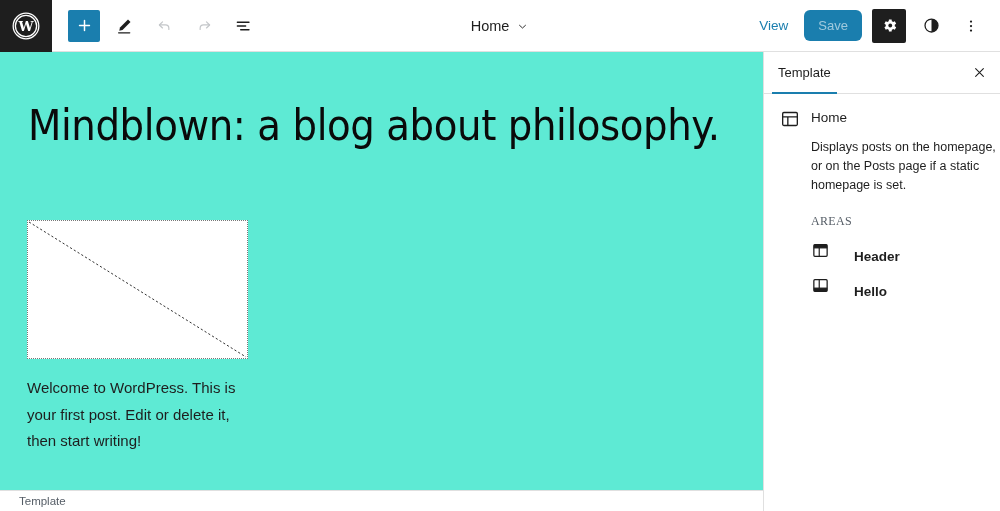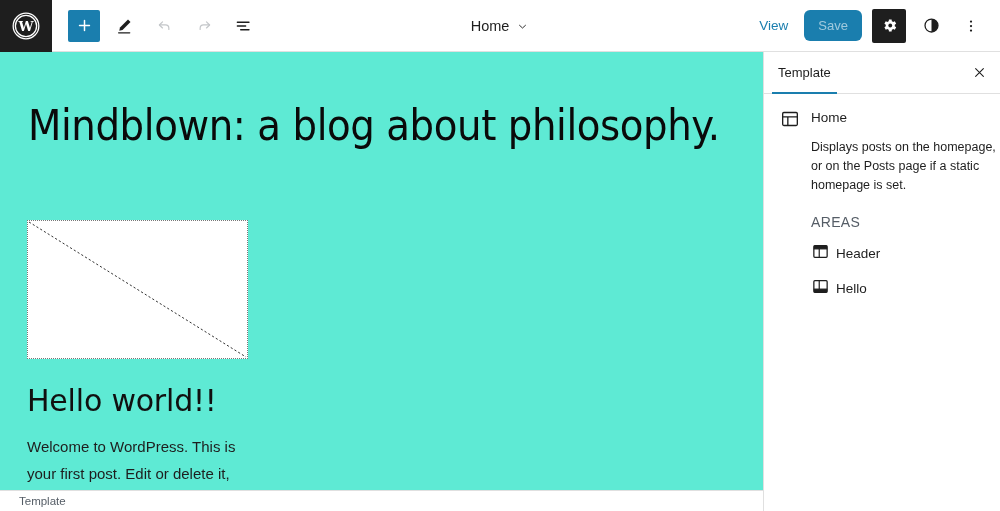--- a/index.html
+++ b/index.html
@@ -142,26 +142,26 @@
   }
   .sb-body { padding:14px 16px 0 16px; }
   .sb-row { display:flex; align-items:flex-start; gap:11px; }
   .sb-icon { flex:0 0 20px; margin-top:1px; }
   .sb-name { font-size:13.5px; color:#1e1e1e; line-height:20px; }
   .sb-desc {
     font-size:12.5px; color:#1e1e1e; line-height:1.52;
     margin-top:5px; margin-left:31px; width:188px;
   }
   .areas-label {
-    font-size:14px; color:#555d66; letter-spacing:.35px;
-    margin-top:19px; margin-left:31px;
+    font-size:12px; color:#555d66; letter-spacing:.35px;
+    margin-top:19px; margin-left:31px;font-family:Liberation Serif, serif;
   }
   .area-item {
-    display:flex; align-items:center; gap:6px;
-    margin-left:31px; margin-top:12px; cursor:pointer;
+    display:flex; align-items:flex-end; gap:24px;
+    margin-left:31px; margin-top:12px; cursor:pointer;font-weight:bold;
   }
   .area-label { font-size:13.5px; color:#1e1e1e; }
 </style>
 </head>
 <body>
 
 <div id="app">
 
   <div class="toolbar">
 
@@ -252,21 +252,20 @@
       <div class="site-title">Mindblown: a blog about philosophy.</div>
 
       <div class="post-block">
 
         <div class="img-placeholder">
           <svg width="219" height="137" viewBox="0 0 219 137">
             <line x1="1" y1="1" x2="218" y2="136" stroke="#333" stroke-width="1" stroke-dasharray="2.2,2.2"></line>
           </svg>
         </div>
 
-        <div class="post-title">Hello world!!</div>
 
         <div class="post-excerpt">Welcome to WordPress. This is your first post. Edit or delete it, then start writing!</div>
       </div>
     </div>
   </div>
 
   <div class="scroll-track">
     <div class="scroll-up">
       <svg width="11" height="11" viewBox="0 0 12 12">
         <path d="M2.2 7.6L6 3.6l3.8 4" fill="none" stroke="#3c3c3c" stroke-width="1.8" stroke-linecap="round" stroke-linejoin="round"></path>

